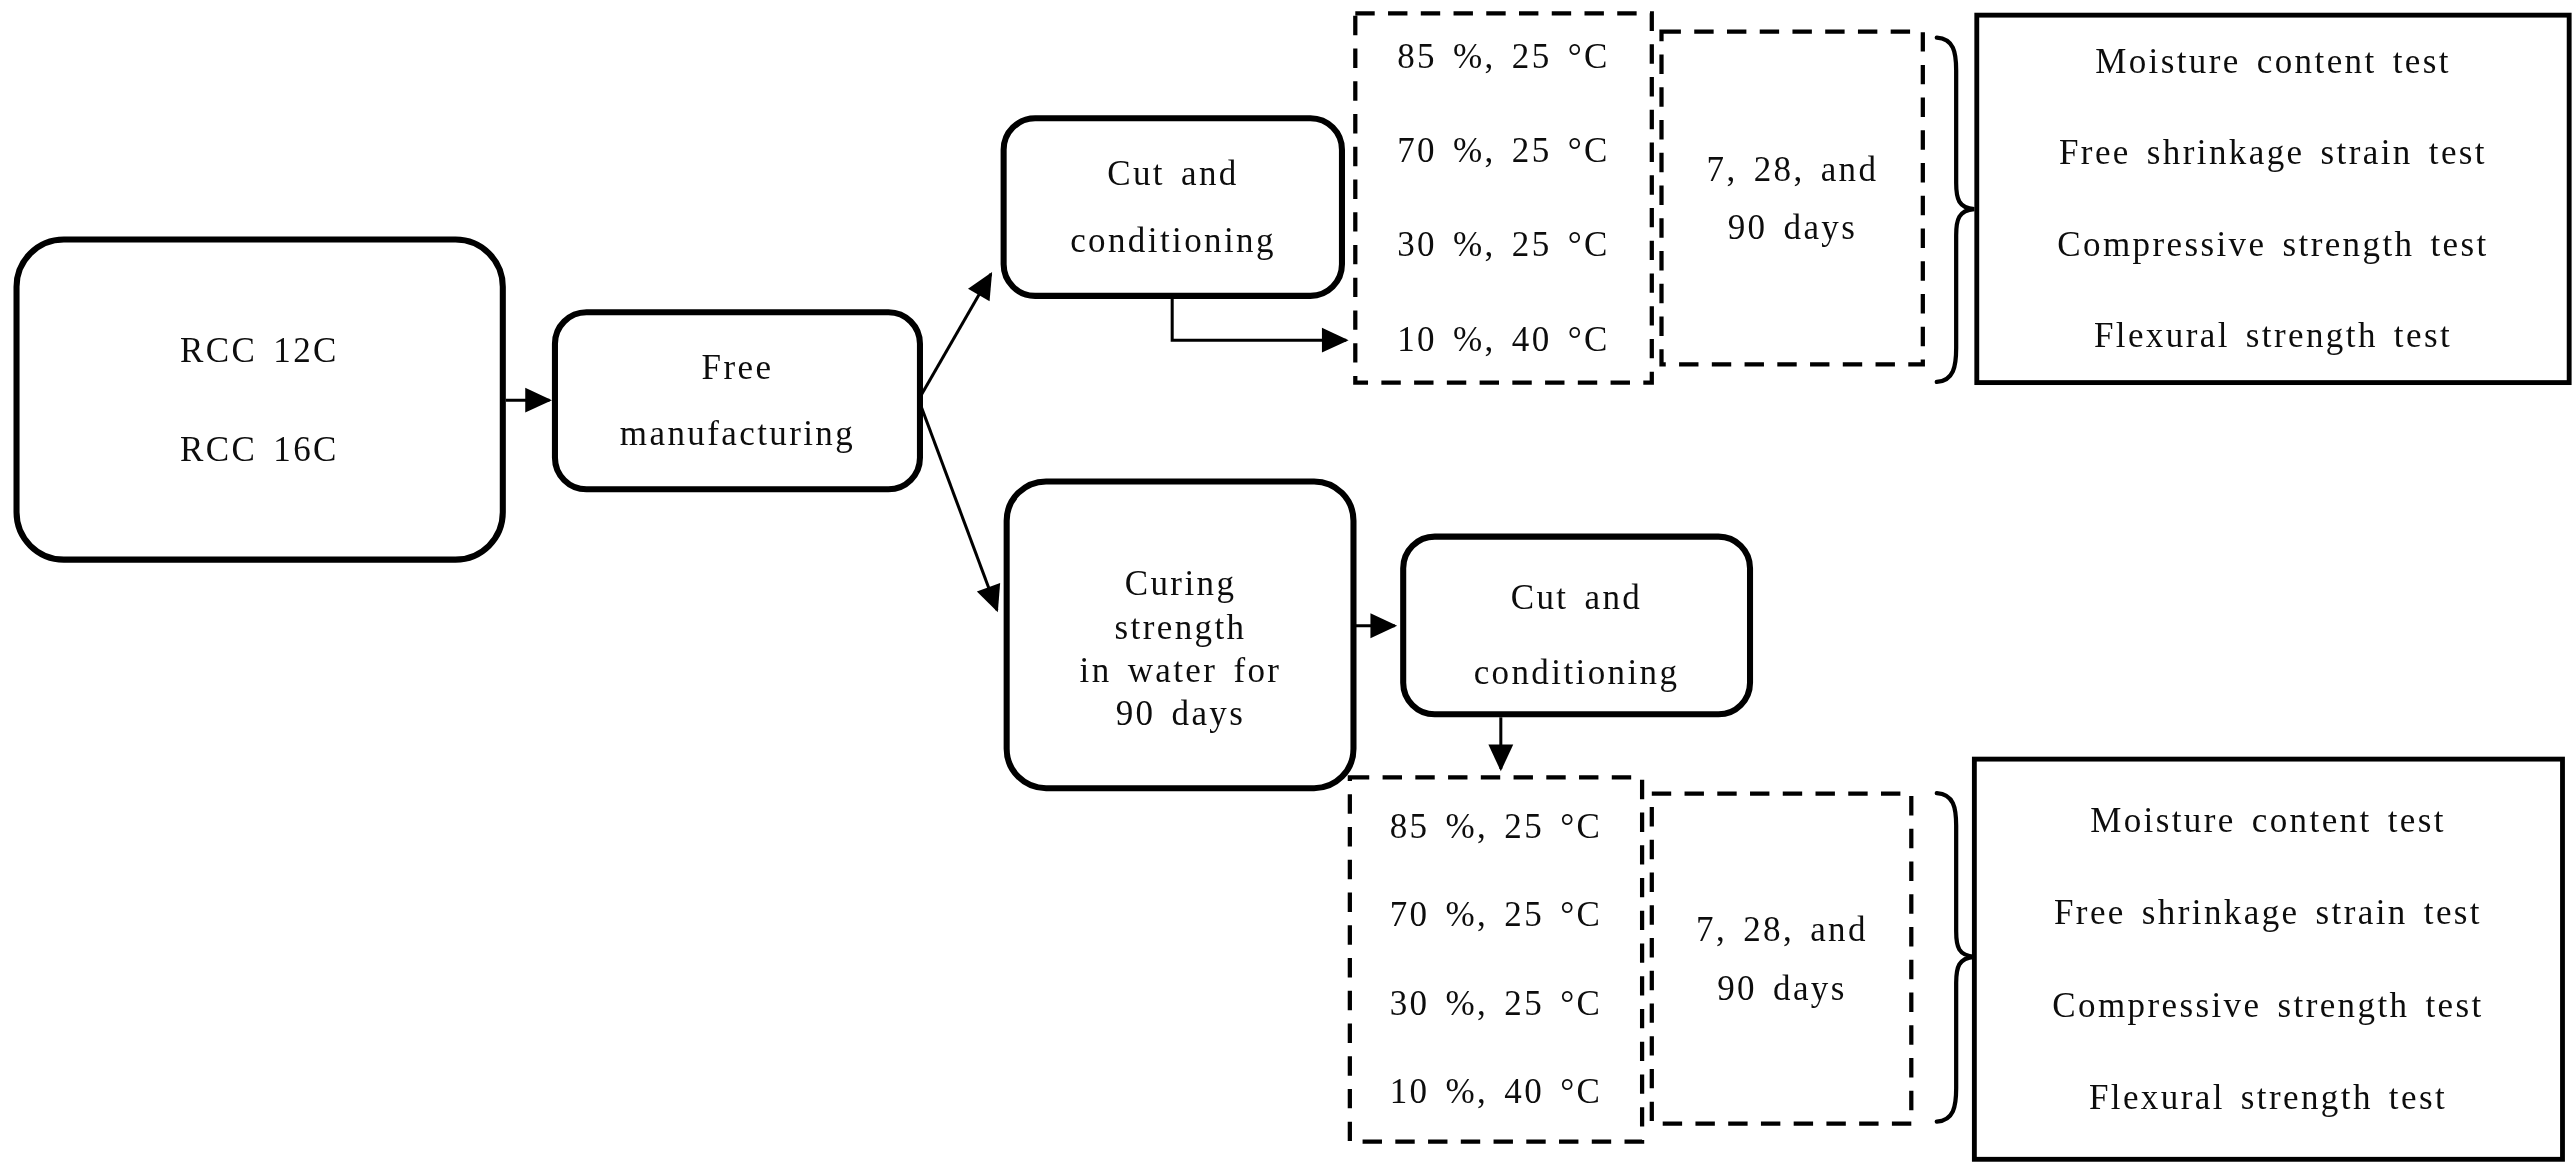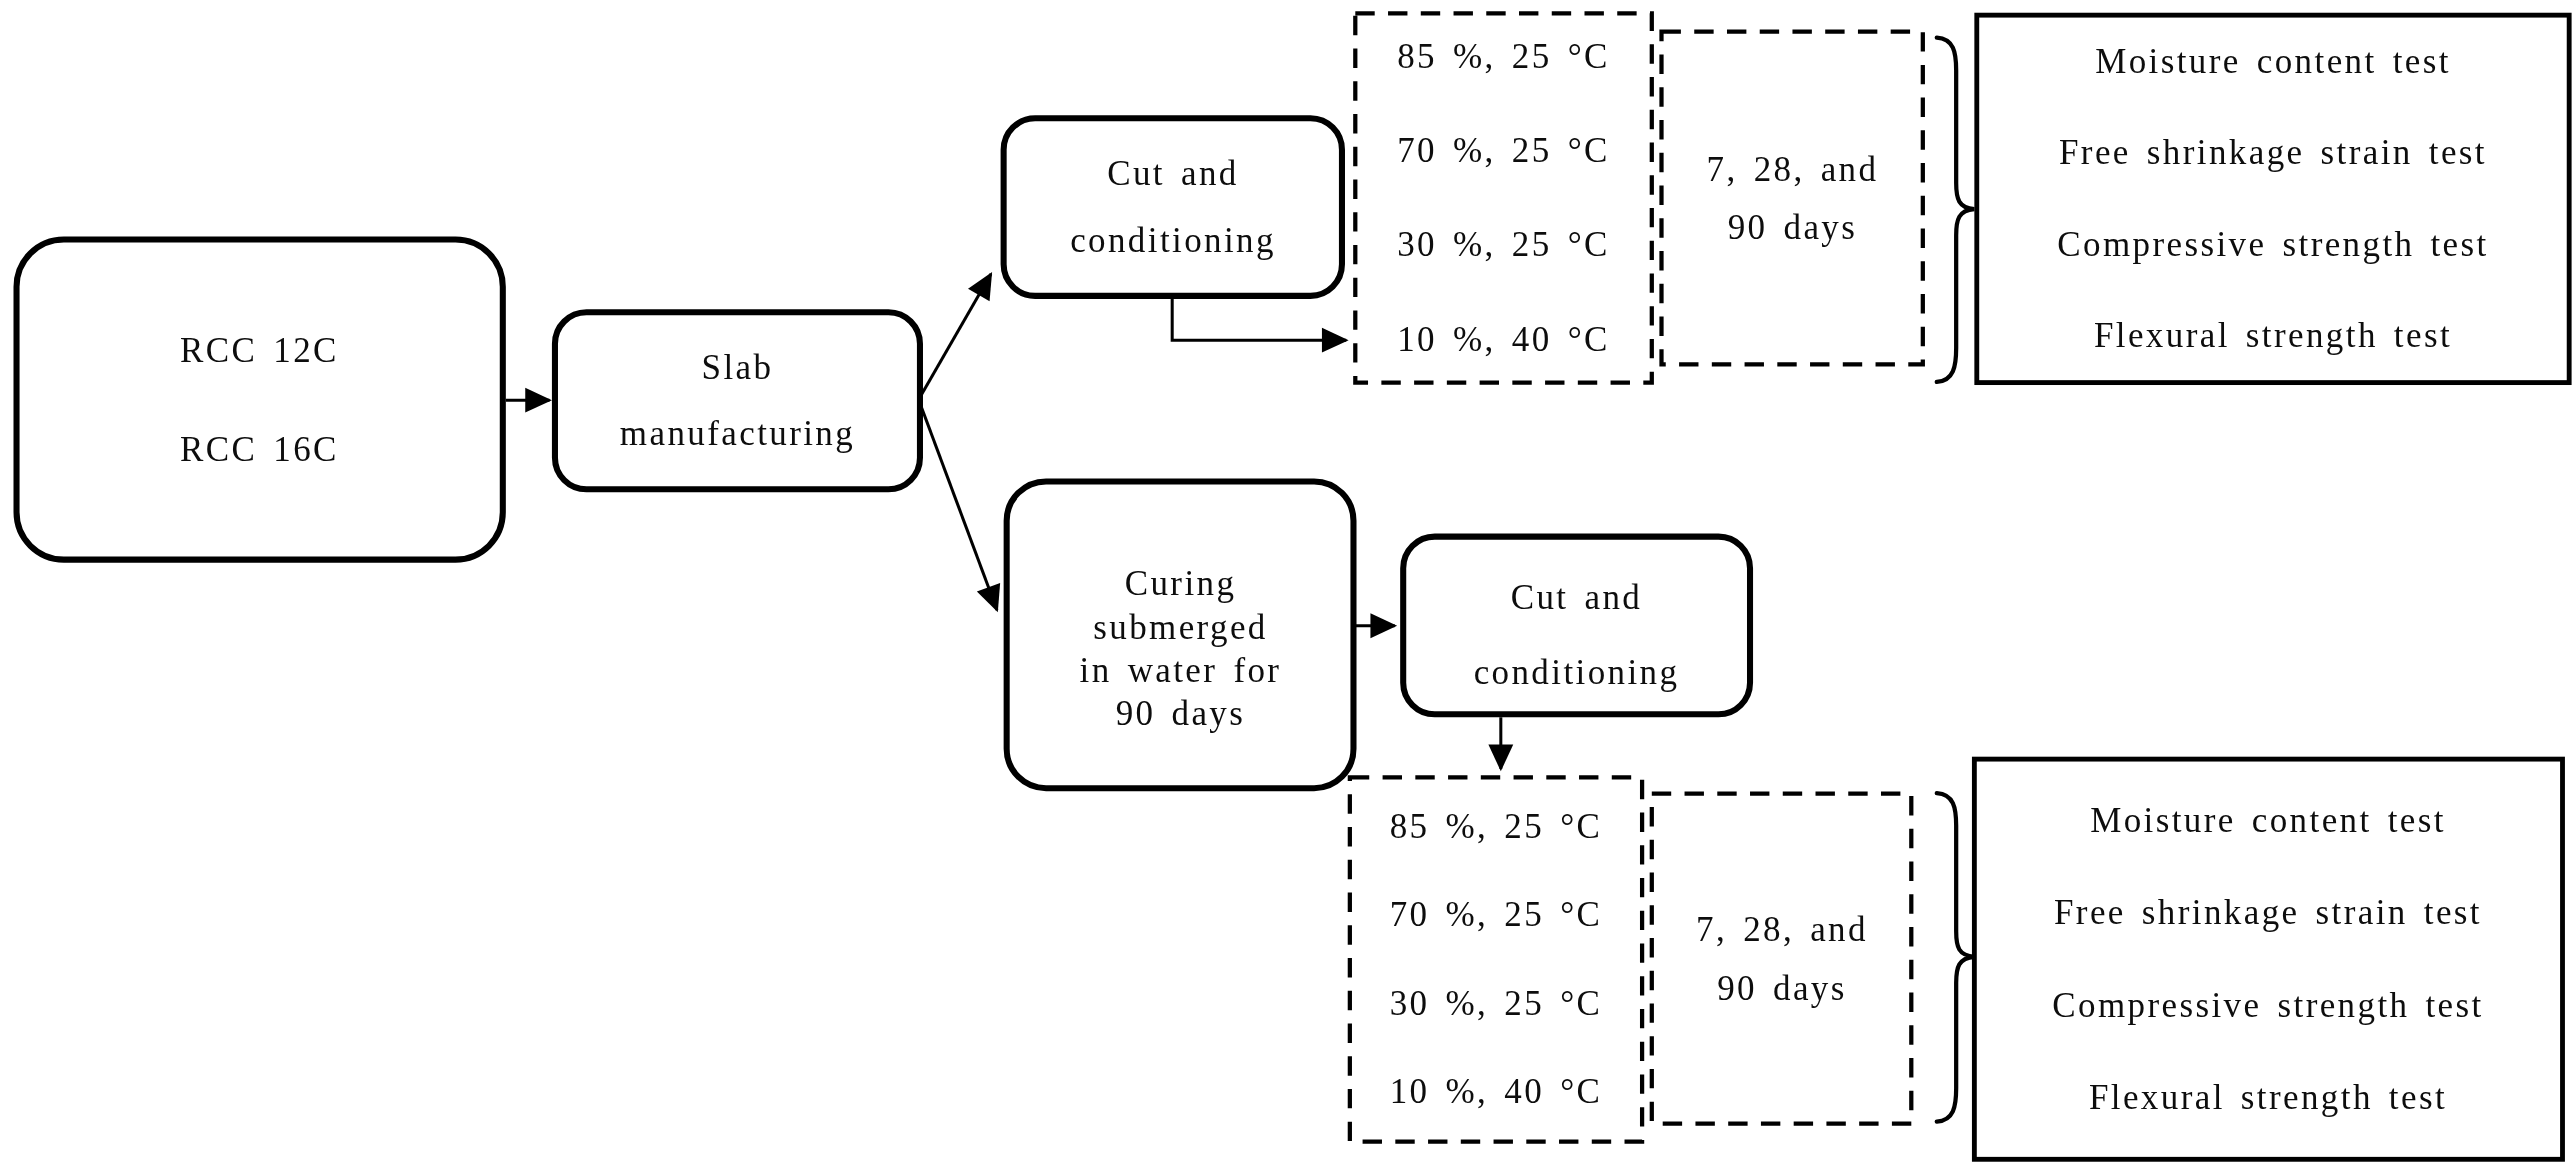--- a/index.html
+++ b/index.html
@@ -67,21 +67,21 @@
     <path d="M3194,62 C3222,64 3226,86 3226,116 L3226,302 C3226,328 3230,343 3256,345 C3230,347 3226,362 3226,388 L3226,574 C3226,604 3222,628 3194,630" fill="none" stroke="#000" stroke-width="7" stroke-linecap="round"></path>
     <path d="M3194,1308 C3222,1310 3226,1332 3226,1362 L3226,1536 C3226,1562 3230,1576 3256,1578 C3230,1580 3226,1595 3226,1621 L3226,1795 C3226,1825 3222,1848 3194,1850" fill="none" stroke="#000" stroke-width="7" stroke-linecap="round"></path>
   </svg>
 
   <div class="node-text" style="left:16.4px; top:240px; width:486px; height:320px; gap:56px;">
     <span>RCC 12C</span>
     <span>RCC 16C</span>
   </div>
 
   <div class="node-text" style="left:555px; top:312px; width:365px; height:177px; gap:22.4px;">
-    <span>Slab</span>
+    <span>Free</span>
     <span>manufacturing</span>
   </div>
 
   <div class="node-text" style="left:1004px; top:118px; width:338px; height:178px; gap:24px;">
     <span>Cut and</span>
     <span>conditioning</span>
   </div>
 
   <div class="node-text" style="left:1355px; top:13.3px; width:297px; height:369px; gap:51px;">
     <span>85 %, 25 °C</span>
@@ -97,21 +97,21 @@
 
   <div class="node-text" style="left:1977px; top:15px; width:592px; height:367px; gap:48px;">
     <span>Moisture content test</span>
     <span>Free shrinkage strain test</span>
     <span>Compressive strength test</span>
     <span>Flexural strength test</span>
   </div>
 
   <div class="node-text" style="left:1007px; top:481px; width:347px; height:307px; padding-top:29px; box-sizing:border-box;">
     <span>Curing</span>
-    <span>submerged</span>
+    <span>strength</span>
     <span>in water for</span>
     <span>90 days</span>
   </div>
 
   <div class="node-text" style="left:1403px; top:537px; width:347px; height:178px; gap:32px; padding-top:18px; box-sizing:border-box;">
     <span>Cut and</span>
     <span>conditioning</span>
   </div>
 
   <div class="node-text" style="left:1350px; top:777px; width:292px; height:364px; gap:45px;">

